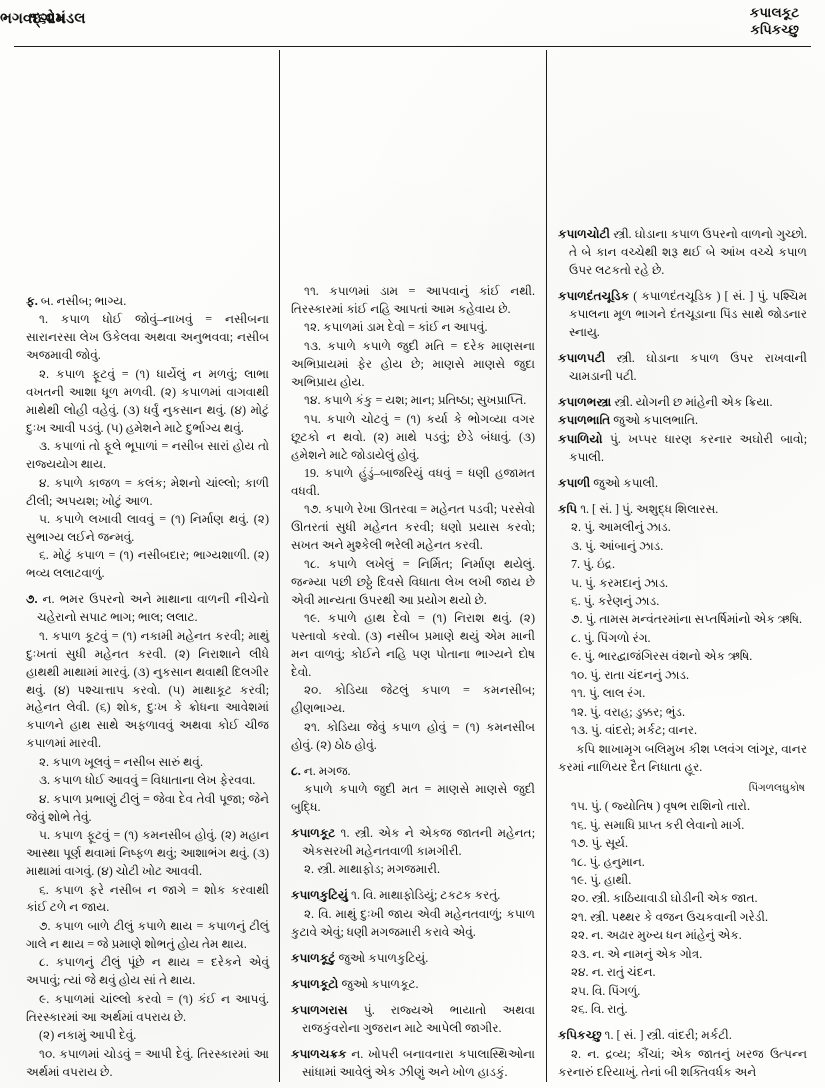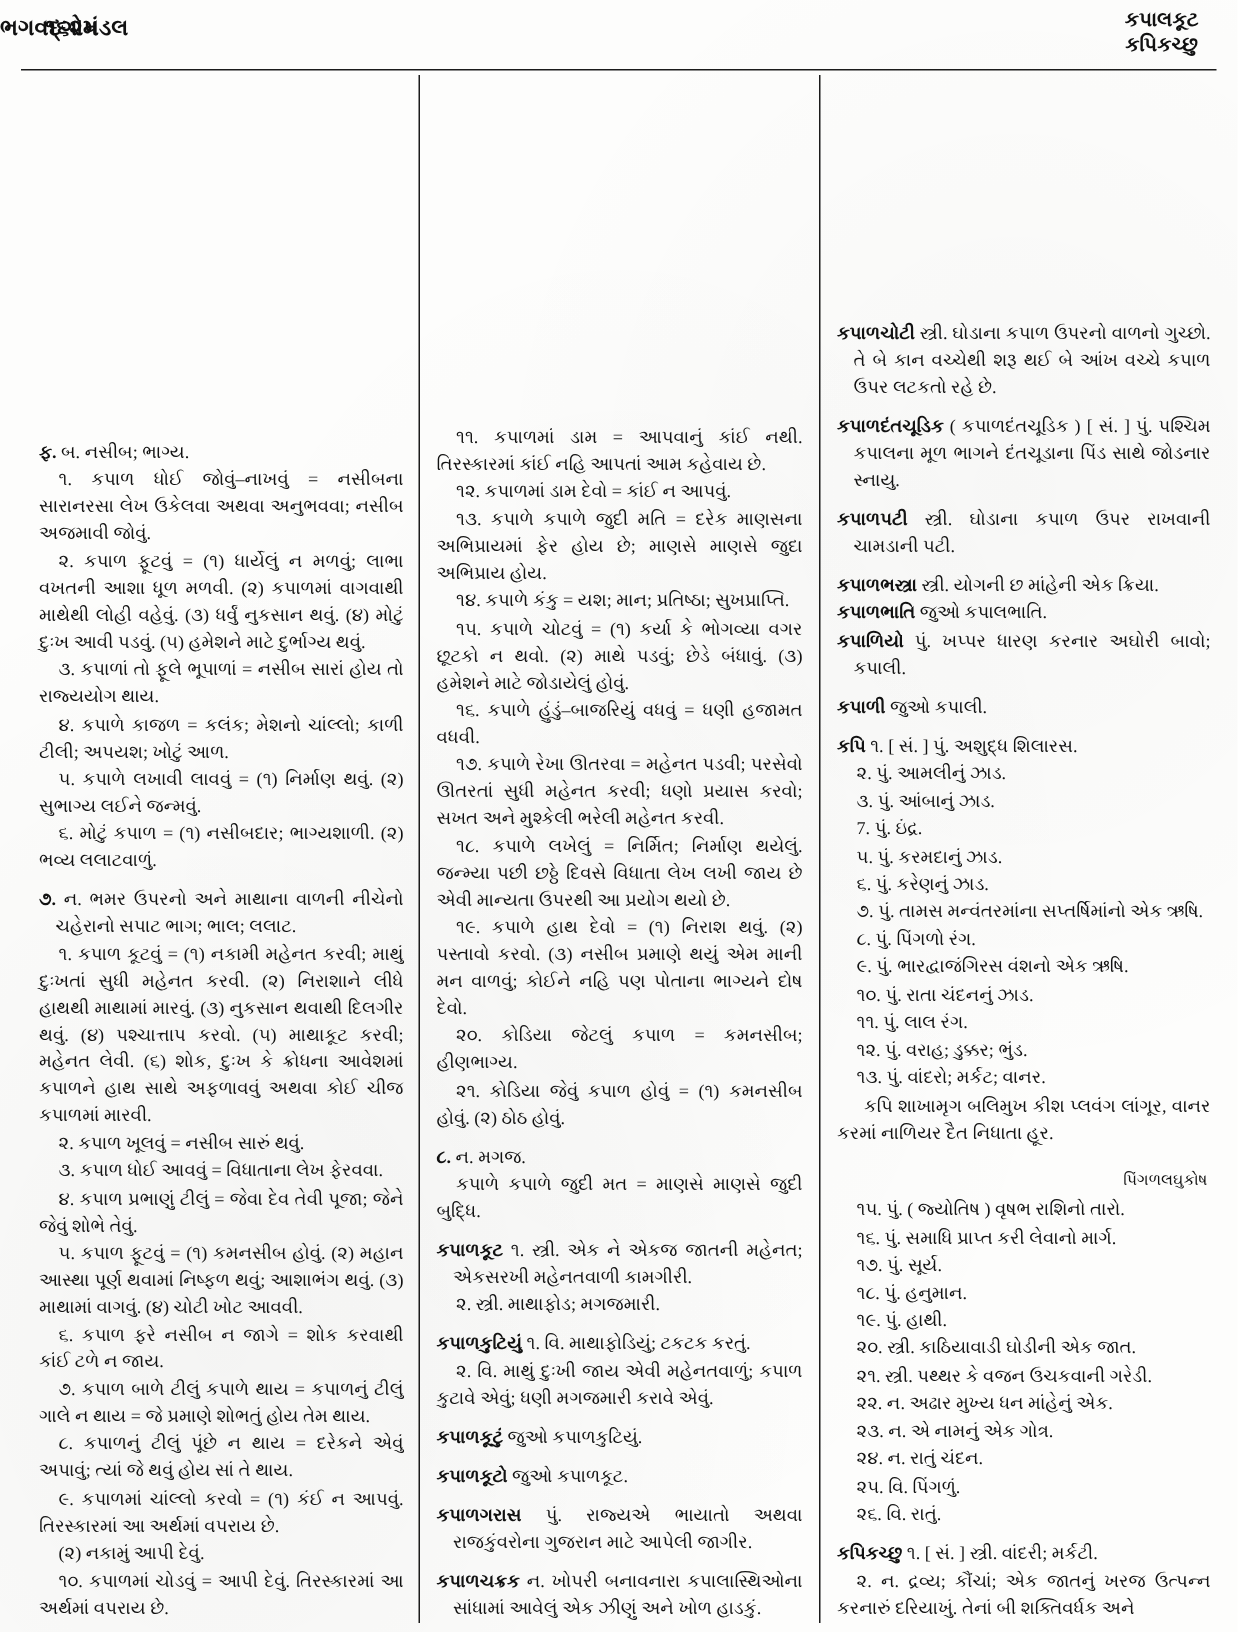--- a/index.html
+++ b/index.html
@@ -51,21 +51,21 @@
     left: 0;
     right: 0;
     top: 10px;
     font-weight: bold;
     font-size: 15px;
   }
   .runhead .catchwords {
     position: absolute;
     right: 26px;
     top: 5px;
-    text-align: center;
+    text-align: right;
     font-weight: bold;
     font-size: 13.5px;
     line-height: 1.25;
   }
   .runhead .catchwords div { white-space: nowrap; }
 
   .rule-top {
     position: absolute;
     left: 14px;
     right: 14px;
@@ -127,21 +127,21 @@
     font-weight: bold;
   }
   .p-gap { margin-top: 8px; }
   .verse {
     text-indent: 18px;
     margin-bottom: 0.5px;
   }
   .verse-src {
     text-align: right;
     font-size: 10.6px;
-    margin-top: 16px;
+    margin-top: 4px;
     margin-bottom: 2px;
     padding-right: 2px;
   }
 </style>
 </head>
 <body>
 
 <div id="page">
 
   <div class="runhead">
@@ -176,21 +176,21 @@
         <p class="p-ind">(૨) નકામું આપી દેવું.</p>
         <p class="p-ind">૧૦. કપાળમાં ચોડવું = આપી દેવું. તિરસ્કારમાં આ અર્થમાં વપરાય છે.</p>
       </div>
     <div class="vrule"></div>
     <div class="col c2" id="col2">
         <p class="p-ind">૧૧. કપાળમાં ડામ = આપવાનું કાંઈ નથી. તિરસ્કારમાં કાંઈ નહિ આપતાં આમ કહેવાય છે.</p>
         <p class="p-ind">૧૨. કપાળમાં ડામ દેવો = કાંઈ ન આપવું.</p>
         <p class="p-ind">૧૩. કપાળે કપાળે જુદી મતિ = દરેક માણસના અભિપ્રાયમાં ફેર હોય છે; માણસે માણસે જુદા અભિપ્રાય હોય.</p>
         <p class="p-ind">૧૪. કપાળે કંકુ = યશ; માન; પ્રતિષ્ઠા; સુખપ્રાપ્તિ.</p>
         <p class="p-ind">૧૫. કપાળે ચોટવું = (૧) કર્યા કે ભોગવ્યા વગર છૂટકો ન થવો. (૨) માથે પડવું; છેડે બંધાવું. (૩) હમેશને માટે જોડાયેલું હોવું.</p>
-        <p class="p-ind">૧૬. કપાળે હુંડું–બાજરિયું વધવું = ધણી હજામત વધવી.</p>
+        <p class="p-ind">19. કપાળે હુંડું–બાજરિયું વધવું = ધણી હજામત વધવી.</p>
         <p class="p-ind">૧૭. કપાળે રેખા ઊતરવા = મહેનત પડવી; પરસેવો ઊતરતાં સુધી મહેનત કરવી; ધણો પ્રયાસ કરવો; સખત અને મુશ્કેલી ભરેલી મહેનત કરવી.</p>
         <p class="p-ind">૧૮. કપાળે લખેલું = નિર્મિત; નિર્માણ થયેલું. જન્મ્યા પછી છઠ્ઠે દિવસે વિધાતા લેખ લખી જાય છે એવી માન્યતા ઉપરથી આ પ્રયોગ થયો છે.</p>
         <p class="p-ind">૧૯. કપાળે હાથ દેવો = (૧) નિરાશ થવું. (૨) પસ્તાવો કરવો. (૩) નસીબ પ્રમાણે થયું એમ માની મન વાળવું; કોઈને નહિ પણ પોતાના ભાગ્યને દોષ દેવો.</p>
         <p class="p-ind">૨૦. કોડિયા જેટલું કપાળ = કમનસીબ; હીણભાગ્ય.</p>
         <p class="p-ind">૨૧. કોડિયા જેવું કપાળ હોવું = (૧) કમનસીબ હોવું. (૨) ઠોઠ હોવું.</p>
         <p class="p-hang p-gap"><span class="hw">૮.</span><span> ન. મગજ.</span></p>
         <p class="p-ind">કપાળે કપાળે જુદી મત = માણસે માણસે જુદી બુદ્ધિ.</p>
         <p class="p-hang p-gap"><span class="hw">કપાળકૂટ</span><span> ૧. સ્ત્રી. એક ને એકજ જાતની મહેનત; એકસરખી મહેનતવાળી કામગીરી.</span></p>
         <p class="p-ind">૨. સ્ત્રી. માથાફોડ; મગજમારી.</p>
         <p class="p-hang p-gap"><span class="hw">કપાળકુટિયું</span><span> ૧. વિ. માથાફોડિયું; ટકટક કરતું.</span></p>

